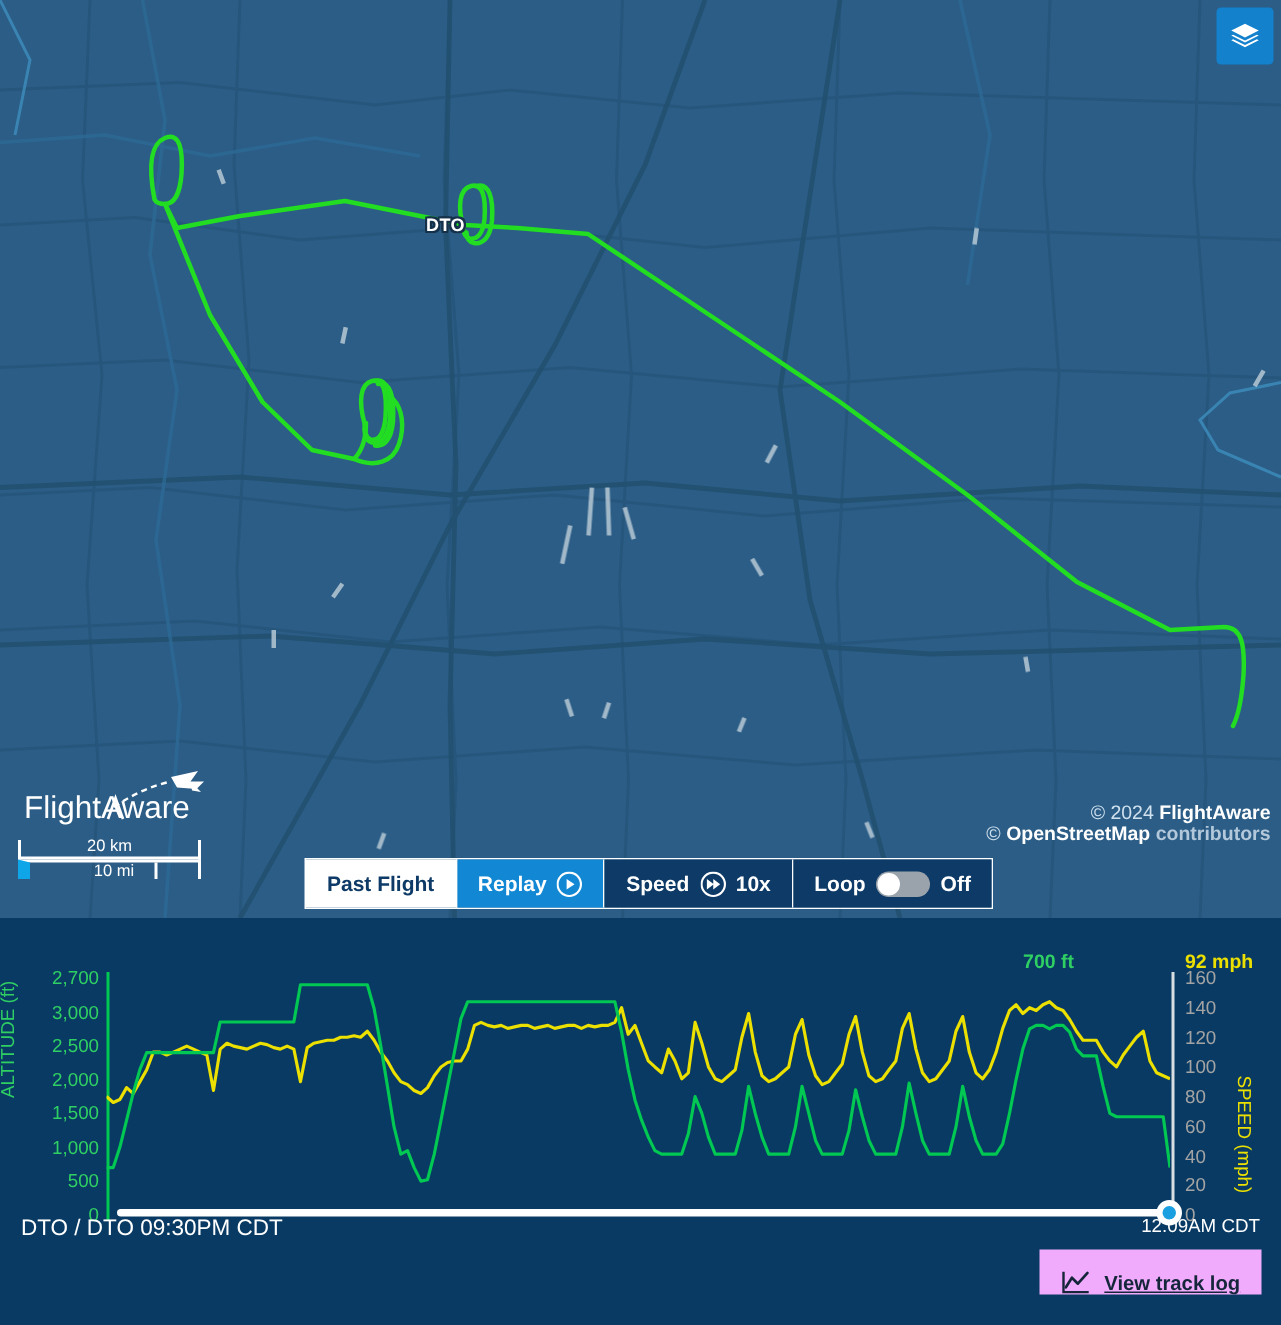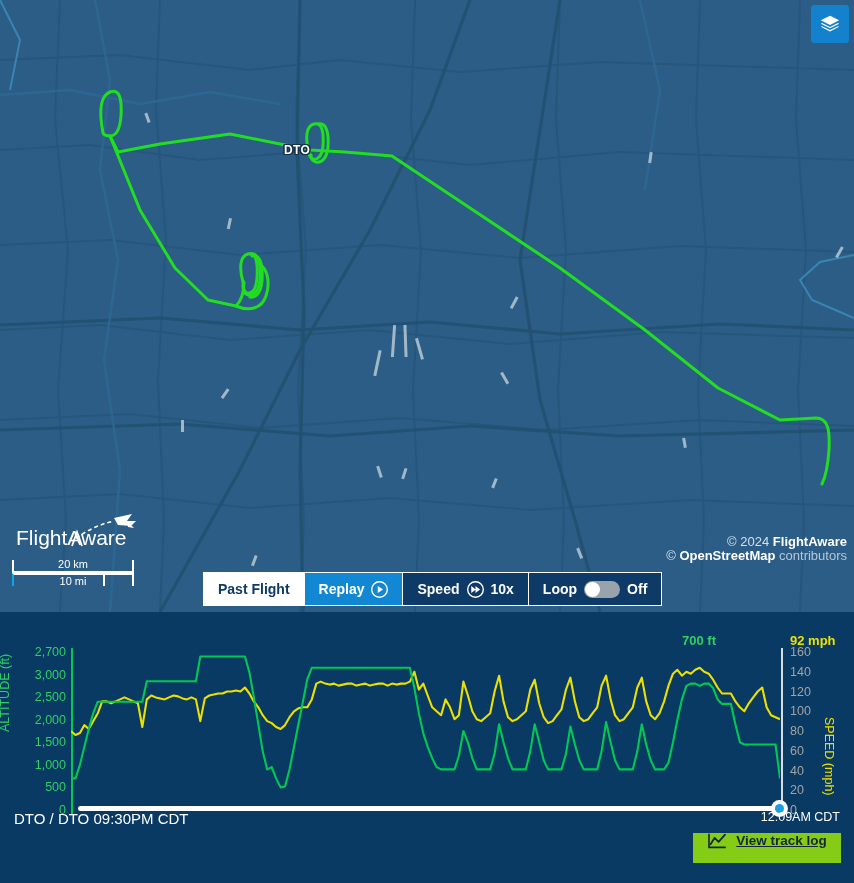--- a/index.html
+++ b/index.html
@@ -15,29 +15,29 @@
      border-radius:3px;display:flex;align-items:center;justify-content:center;cursor:pointer;}
 
   
   .apt-label{position:absolute;color:#ffffff;font-size:12px;font-weight:700;letter-spacing:.3px;
      text-shadow:-1.3px -1.3px 0 #16314a,1.3px -1.3px 0 #16314a,-1.3px 1.3px 0 #16314a,1.3px 1.3px 0 #16314a,
      0 -1.4px 0 #16314a,0 1.4px 0 #16314a,-1.4px 0 0 #16314a,1.4px 0 0 #16314a;}
 
   
   #attrib{position:absolute;right:7px;top:535px;text-align:right;font-size:13px;line-height:14px;color:#cfe0ee;}
   #attrib b{color:#ffffff;font-weight:700;}
-  #attrib .muted{color:#b3c8da;font-weight:400;}
+  #attrib .muted{color:#b3c8da;font-weight:700;}
 
   
   #fa-logo{position:absolute;left:14px;top:512px;width:130px;height:46px;}
   
   #scalebar{position:absolute;left:12px;top:560px;width:122px;color:#fff;font-size:11px;}
   #scalebar .bar{position:relative;height:11px;border-left:2px solid #fff;border-right:2px solid #fff;
       border-bottom:2px solid #fff;}
-  #scalebar .bar2{position:relative;height:11px;border-left:2px solid #0ea5e9;border-right:2px solid #fff;
+  #scalebar .bar2{position:relative;height:11px;border-left:8px solid #0ea5e9;border-right:2px solid #fff;
       border-top:2px solid #fff;}
   #scalebar .bar2:after{content:"";position:absolute;right:27px;top:0;width:2px;height:11px;background:#fff;}
   #scalebar .lab{position:absolute;width:100%;text-align:center;top:-2px;left:0;font-size:11px;line-height:12px;}
   #scalebar .lab2{position:absolute;width:100%;text-align:center;top:0px;left:0;font-size:11px;line-height:12px;}
 
   
   #playbar{position:absolute;left:203px;top:572px;height:32px;display:flex;border:1px solid #ffffff;}
   .pb{display:flex;align-items:center;justify-content:center;gap:7px;padding:0 14px;height:32px;
       font-size:14px;font-weight:700;color:#fff;background:#0d3a66;cursor:pointer;
       border-right:1px solid #ffffff;box-sizing:border-box;}
@@ -70,22 +70,22 @@
   
   #timeline{position:absolute;left:78px;top:194px;width:704px;height:5px;background:#ffffff;border-radius:3px;}
   #tl-handle{position:absolute;left:771px;top:188px;width:17px;height:17px;border-radius:50%;
       background:#ffffff;display:flex;align-items:center;justify-content:center;cursor:pointer;}
   #tl-handle i{width:9px;height:9px;border-radius:50%;background:#1a9fe0;display:block;}
 
   #t-start{position:absolute;left:14px;top:198px;color:#ffffff;font-size:15px;}
   #t-end{position:absolute;right:14px;top:198px;color:#ffffff;font-size:12.5px;text-align:center;}
 
   
-  #tracklog{position:absolute;left:693px;top:833px;width:148px;height:30px;background:#84cc16;
-      display:flex;align-items:flex-start;justify-content:center;gap:9px;cursor:pointer;}
+  #tracklog{position:absolute;left:693px;top:833px;width:148px;height:30px;background:#f0abfc;
+      display:flex;align-items:flex-end;justify-content:center;gap:9px;cursor:pointer;}
   #tracklog span.lbl{font-size:13.5px;font-weight:700;color:#15263a;text-decoration:underline;}
 </style>
 </head>
 <body>
 
 <div id="app">
 
   <div id="map">
 
     <svg class="maplayer" viewBox="0 0 854 612">

